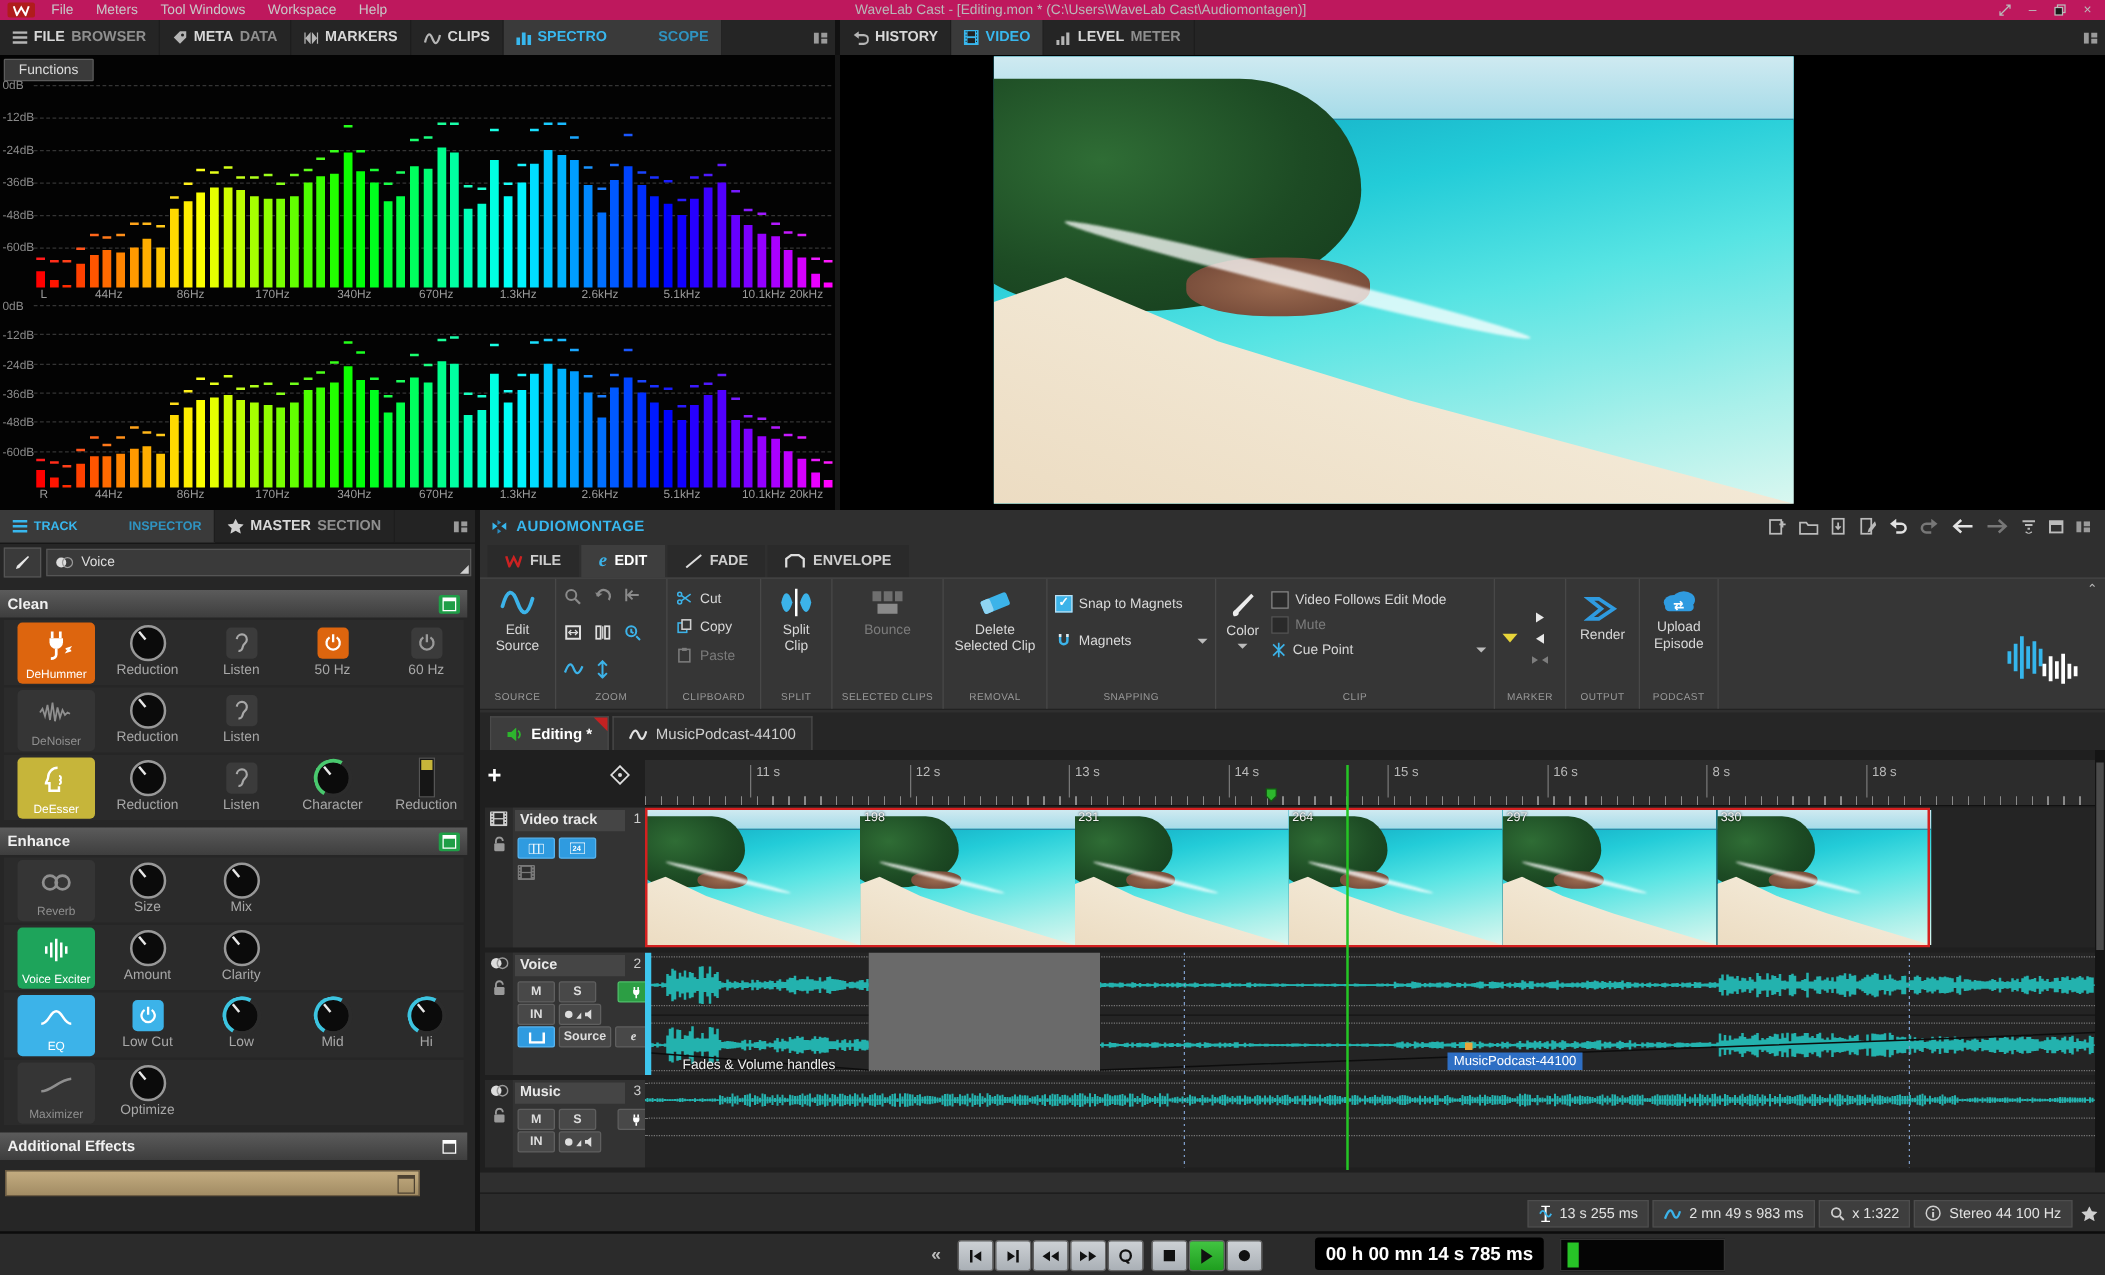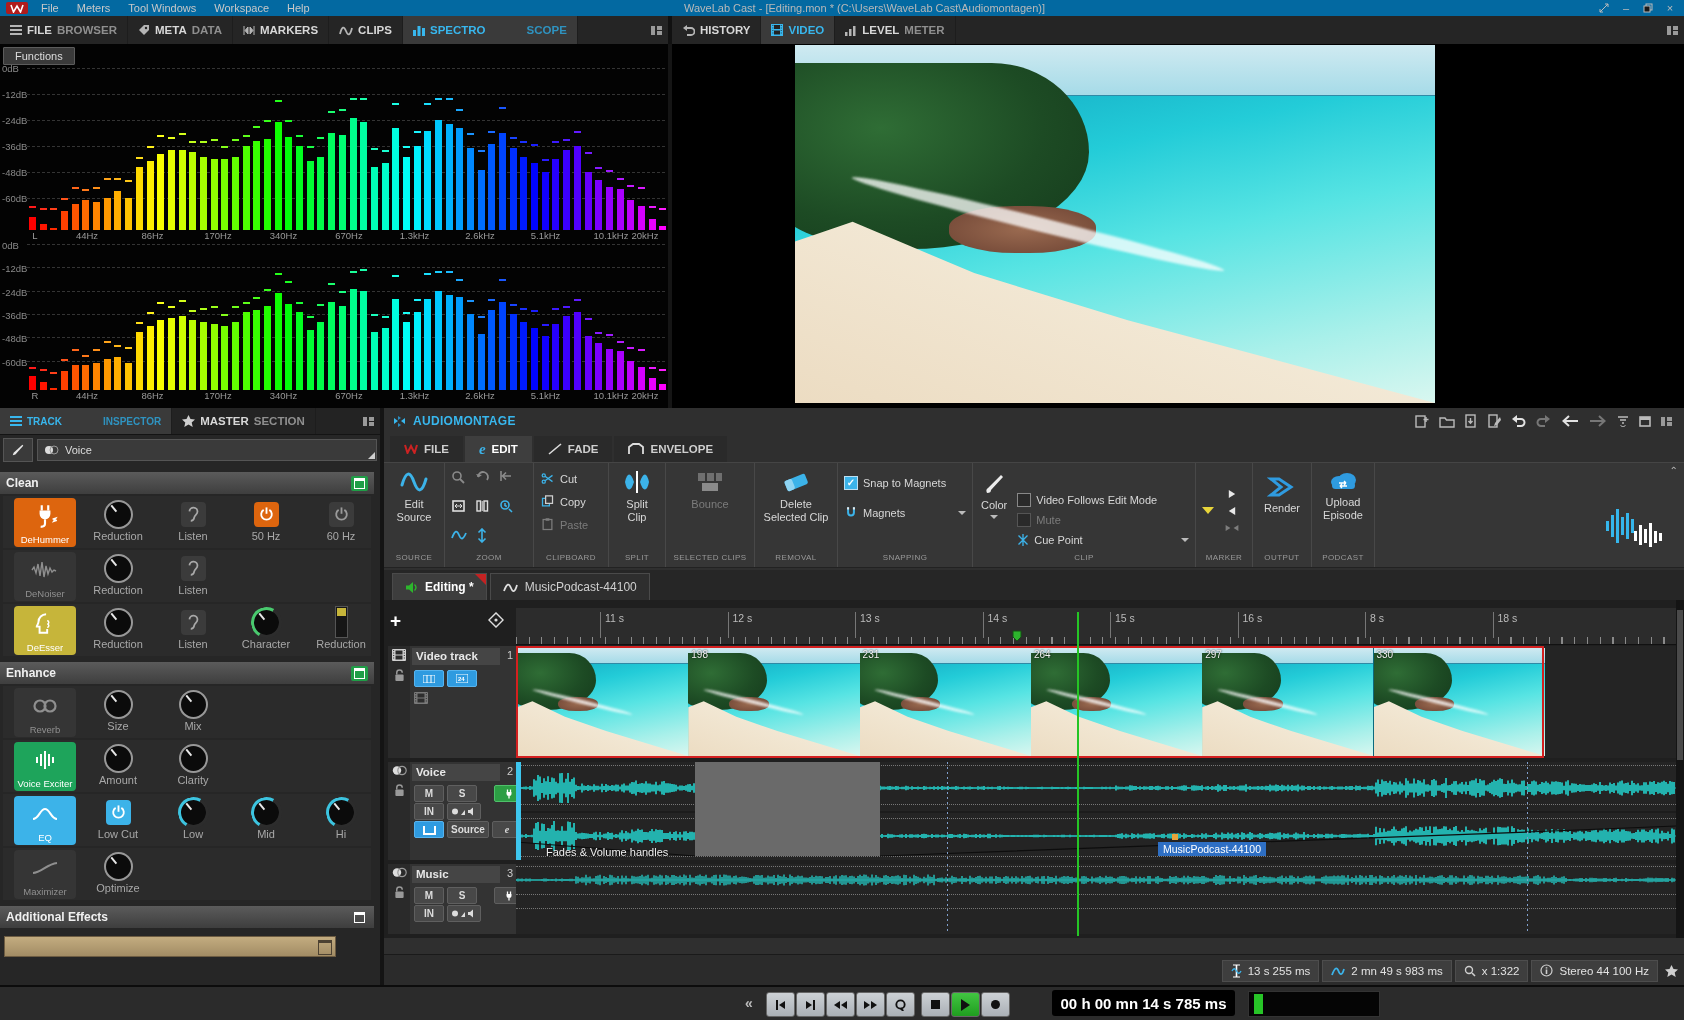--- a/index.html
+++ b/index.html
@@ -2,21 +2,21 @@
 <html><head>
 <meta charset="utf-8">
 <style>
   html,body{margin:0;padding:0;background:#111;}
   body{width:1684px;height:1020px;position:relative;overflow:hidden;
        font-family:"Liberation Sans",sans-serif;color:#ccc;font-size:11px;
        -webkit-font-smoothing:antialiased;}
   .abs{position:absolute;}
   svg{display:block;}
   
-  #menubar{left:0;top:0;width:1684px;height:16px;background:#0369a1;display:flex;align-items:center;gap:0;z-index:5;}
+  #menubar{left:0;top:0;width:1684px;height:16px;background:#be185d;display:flex;align-items:center;gap:0;z-index:5;}
   #menubar .logo{width:22px;height:12px;margin:0 4px 0 6px;background:#b01c1c;border-radius:2px;display:flex;align-items:center;justify-content:center;}
   #menubar .menu{padding:0 9px;color:#c8c8c8;height:16px;line-height:16px;}
   #mb-title{position:absolute;left:0;right:0;text-align:center;color:#b9b9b9;pointer-events:none;padding-left:45px;}
   #winbtns{margin-left:auto;display:flex;align-items:center;gap:2px;padding-right:4px;z-index:2;}
   .wbtn{width:20px;height:14px;display:flex;align-items:center;justify-content:center;color:#bbb;font-size:11px;}
   
   .tabstrip{top:16px;height:28px;background:#252525;display:flex;align-items:stretch;border-bottom:1px solid #161616;}
   #lefttabs{left:0;width:668px;}
   #righttabs{left:672px;width:1012px;}
   .ptab{display:flex;align-items:center;gap:5px;padding:0 10px;font-weight:bold;font-size:11.5px;color:#d8d8d8;border-right:1px solid #1d1d1d;}
@@ -1126,21 +1126,21 @@
     <div class="rgroup" style="width:222px;">
       <div class="rbody">
         <div class="rbig" style="margin-top:3px;">
           <svg width="22" height="24" viewBox="0 0 22 24">
               <path d="M4 21c3 0 4-1 4-3L20 5l-2-2L5 16c-2 1-2 3-1 5z" fill="#ececec"></path>
             </svg>
           <span>Color</span>
             <span class="drop"></span>
         </div>
         <div style="display:flex;flex-direction:column;gap:5px;padding-top:4px;flex:1;">
-          <div class="rsm" style="height:15px;margin-top:20px;">
+          <div class="rsm" style="height:15px;">
               <span class="cb"></span>
               <span>Video Follows Edit Mode</span>
             </div>
           <div class="rsm dis" style="height:15px;">
               <span class="cb dis"></span>
               <span>Mute</span>
             </div>
           <div class="rsm" style="height:15px;">
             <svg width="12" height="12" viewBox="0 0 16 16">
                 <path d="M2 2l12 12M14 2L2 14M8 0v16" stroke="#3cb3e9" stroke-width="1.8"></path>

